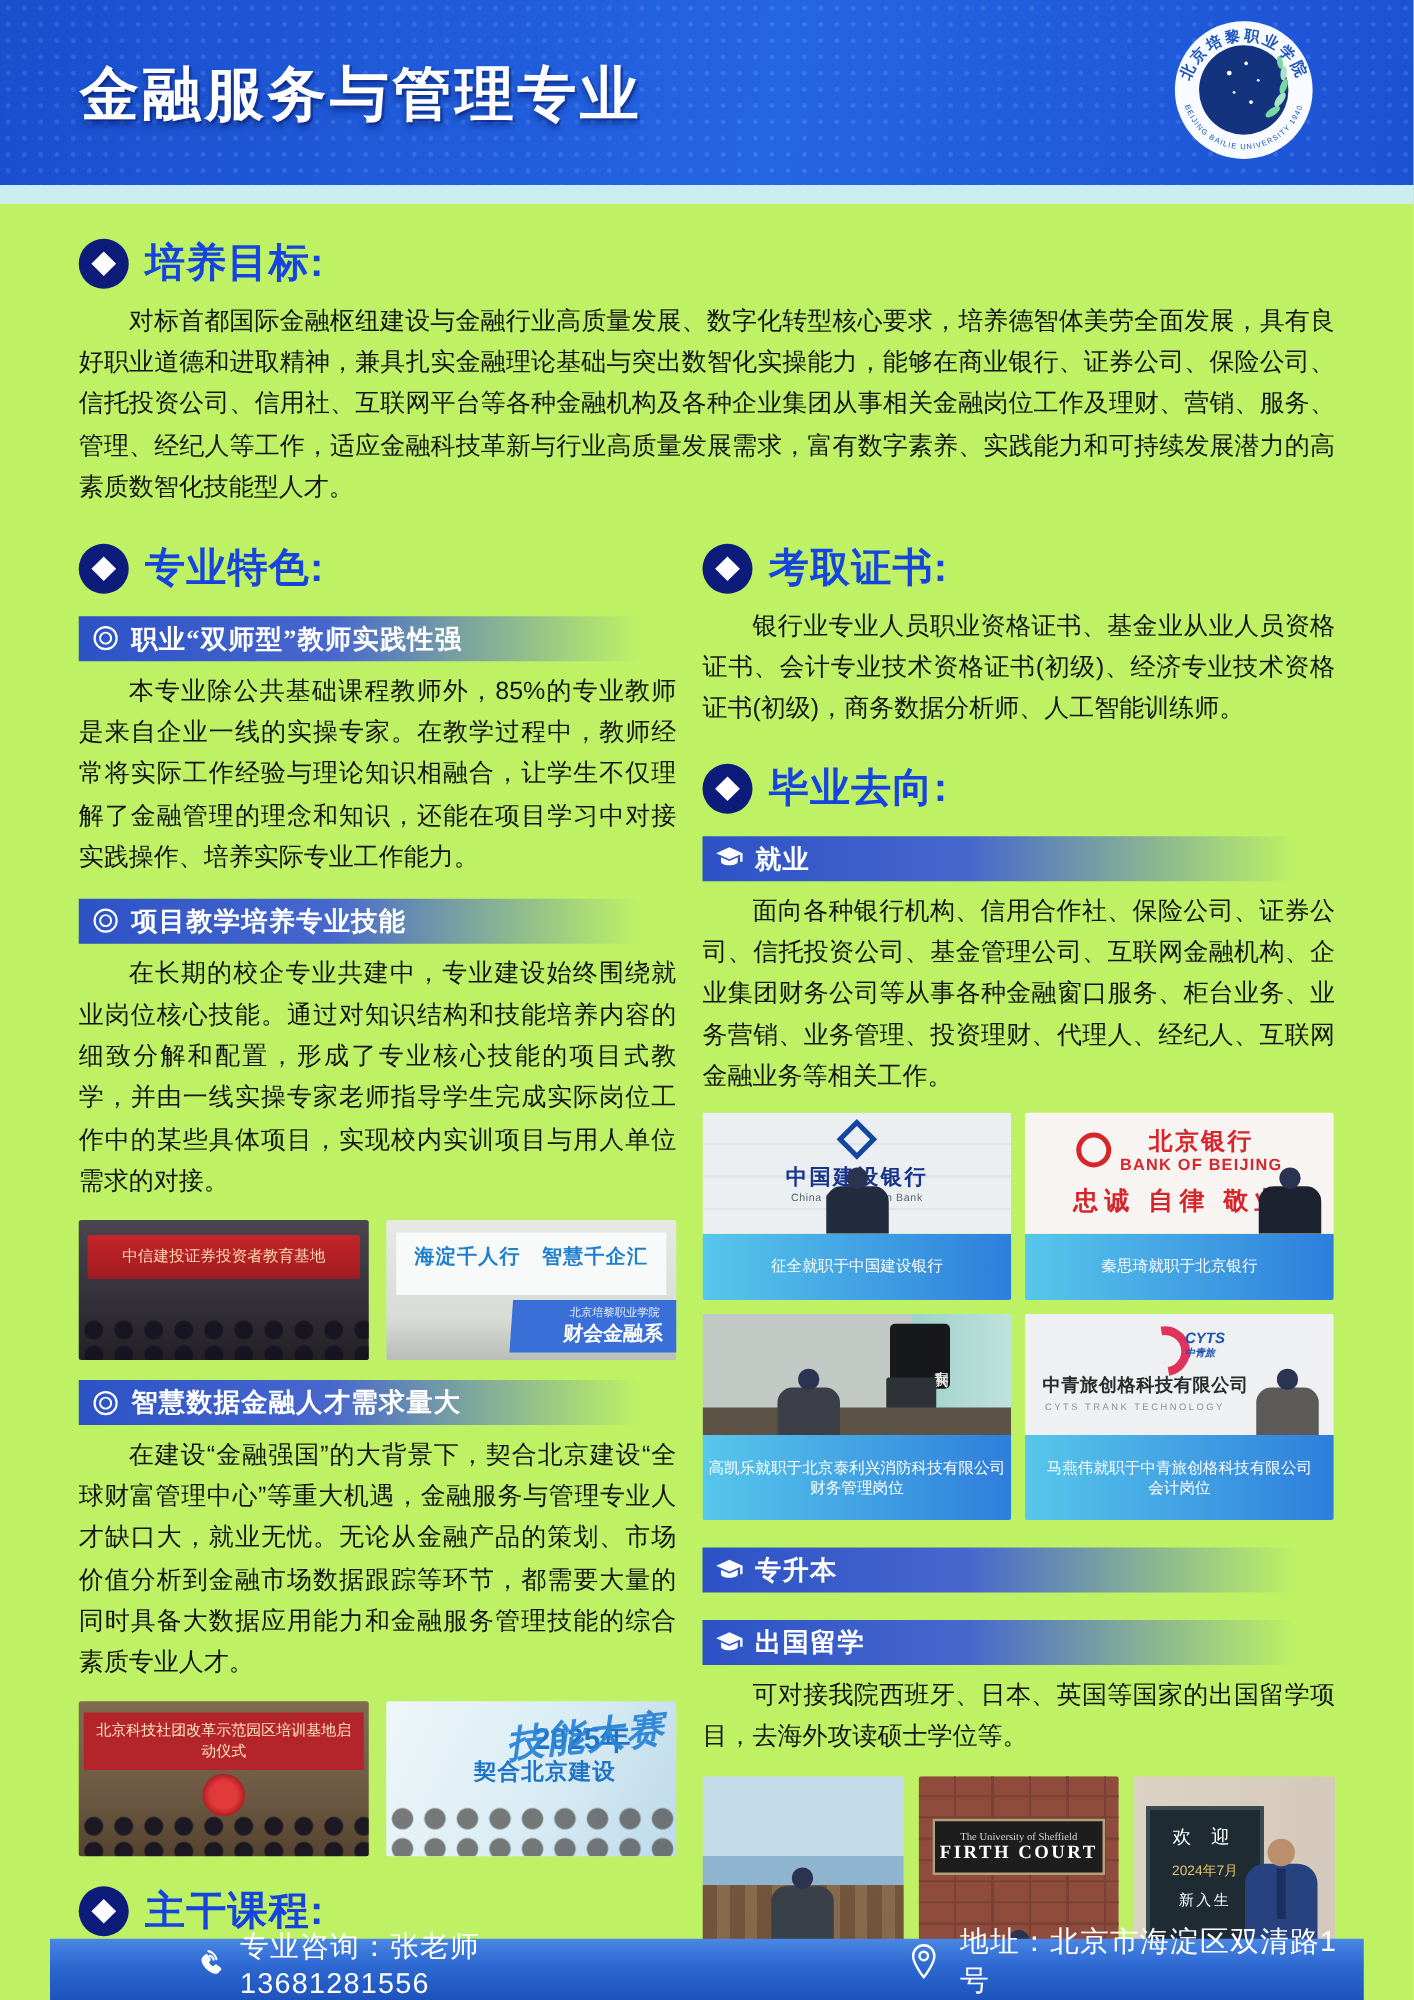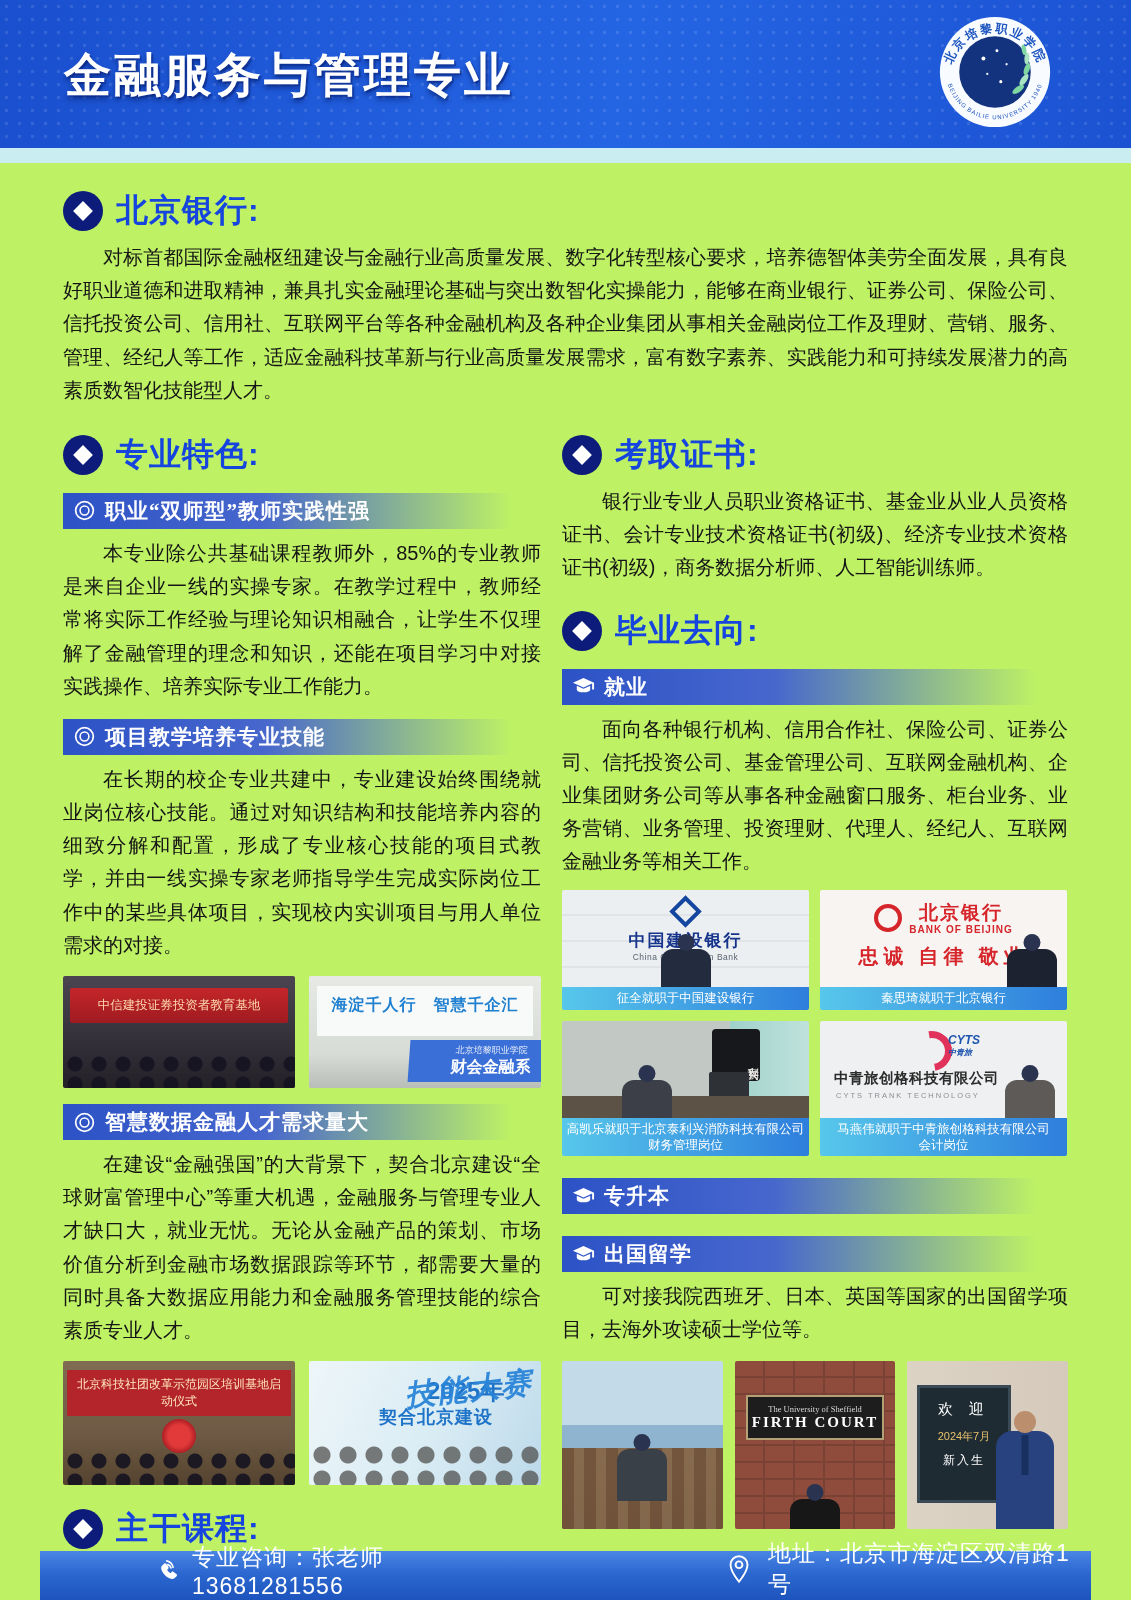--- a/index.html
+++ b/index.html
@@ -61,33 +61,33 @@
   .ph4 .o{position:absolute;top:44px;left:70px;color:#1f74c8;font-weight:bold;font-size:18px;letter-spacing:1px;}
   .ph4 .c{position:absolute;top:8px;right:8px;color:#2a85d8;font-weight:bold;font-size:30px;
      font-style:italic;transform:rotate(-6deg);letter-spacing:2px;opacity:.95;}
   .ph4 .crowd2{position:absolute;left:0;right:0;bottom:0;height:42px;
      background-image:radial-gradient(circle,#50504e 8px,transparent 9px);background-size:26px 24px;opacity:.75;}
 
   .grid{display:flex;flex-wrap:wrap;gap:11px;margin:12px 0 2px;}
   .pcard{width:calc(50% - 6px);border-radius:2px;overflow:hidden;}
   .pimg{position:relative;height:97px;overflow:hidden;}
   .cap{background:linear-gradient(90deg,#57c7eb,#2e7edc);color:#fff;font-size:12.5px;line-height:1.3;
-     text-align:center;padding:3px 3px;}
+     text-align:center;padding:18px 3px;}
   .person{position:absolute;bottom:0;width:50px;height:38px;border-radius:12px 12px 0 0;background:#232b3e;}
   .person::before{content:"";position:absolute;top:-15px;left:50%;transform:translateX(-50%);
      width:17px;height:17px;border-radius:50%;background:#2a3350;}
   .g1{background:repeating-linear-gradient(180deg,#eceff1 0 24px,#e0e4e7 24px 26px);text-align:center;}
   .g1 .dia{display:inline-block;margin-top:10px;width:15px;height:15px;border:4px solid #1446a0;transform:rotate(45deg);}
   .g1 .cn{margin-top:2px;color:#16348c;font-weight:bold;font-size:17px;letter-spacing:2px;font-family:"Liberation Serif",serif;}
   .g1 .en{color:#5a6470;font-size:8.5px;letter-spacing:.5px;}
   .g2{background:#f7f4f2;text-align:center;}
   .g2 .row{display:flex;align-items:center;justify-content:center;gap:7px;margin-top:10px;}
   .g2 .ring{width:20px;height:20px;border:4px solid #d6252b;border-radius:50%;flex:none;}
   .g2 .cn{color:#d6252b;font-weight:bold;font-size:19px;font-family:Liberation Mono, monospace;letter-spacing:2px;}
-  .g2 .en{color:#d6252b;font-size:10px;font-weight:bold;letter-spacing:1px;margin-top:-2px;}
+  .g2 .en{color:#d6252b;font-size:13px;font-weight:bold;letter-spacing:1px;margin-top:-2px;}
   .g2 .slogan{margin-top:8px;color:#d6252b;font-weight:bold;font-size:20px;letter-spacing:5px;
      font-family:"Liberation Serif",serif;}
   .g3{background:linear-gradient(90deg,#c2c9c4 0%,#c2c9c4 68%,#9fd2ca 68%,#bfe2dc 100%);}
   .g3 .callig{position:absolute;top:8px;left:150px;width:48px;height:52px;background:#17181c;border-radius:4px;
      color:#edece8;font-size:12px;text-align:center;line-height:1.25;padding-top:6px;box-sizing:border-box;
      font-family:"Liberation Serif",serif;writing-mode:vertical-rl;}
   .g3 .desk{position:absolute;bottom:0;left:0;right:0;height:22px;background:#5c5246;}
   .g3 .monitor{position:absolute;bottom:20px;right:60px;width:40px;height:26px;background:#2e3236;border-radius:2px;}
   .g4{background:#eef0f1;}
   .g4 .swirl{position:absolute;top:10px;left:92px;width:26px;height:26px;border:7px solid #e0325a;
@@ -167,21 +167,21 @@
         <textPath href="#bp" startOffset="50%" text-anchor="middle">BEIJING BAILIE UNIVERSITY 1940</textPath>
       </text>
     </svg>
   </div>
   <div class="teal-strip"></div>
 
   <div class="main">
 
     <div class="sec-head">
       <span class="sec-icon"></span>
-      <span class="sec-title">北京银行:</span>
+      <span class="sec-title">培养目标:</span>
     </div>
     <p class="para">对标首都国际金融枢纽建设与金融行业高质量发展、数字化转型核心要求，培养德智体美劳全面发展，具有良好职业道德和进取精神，兼具扎实金融理论基础与突出数智化实操能力，能够在商业银行、证券公司、保险公司、信托投资公司、信用社、互联网平台等各种金融机构及各种企业集团从事相关金融岗位工作及理财、营销、服务、管理、经纪人等工作，适应金融科技革新与行业高质量发展需求，富有数字素养、实践能力和可持续发展潜力的高素质数智化技能型人才。</p>
 
     <div class="columns">
 
       <div class="col-left">
 
         <div class="sec-head">
           <span class="sec-icon"></span>
           <span class="sec-title">专业特色:</span>

